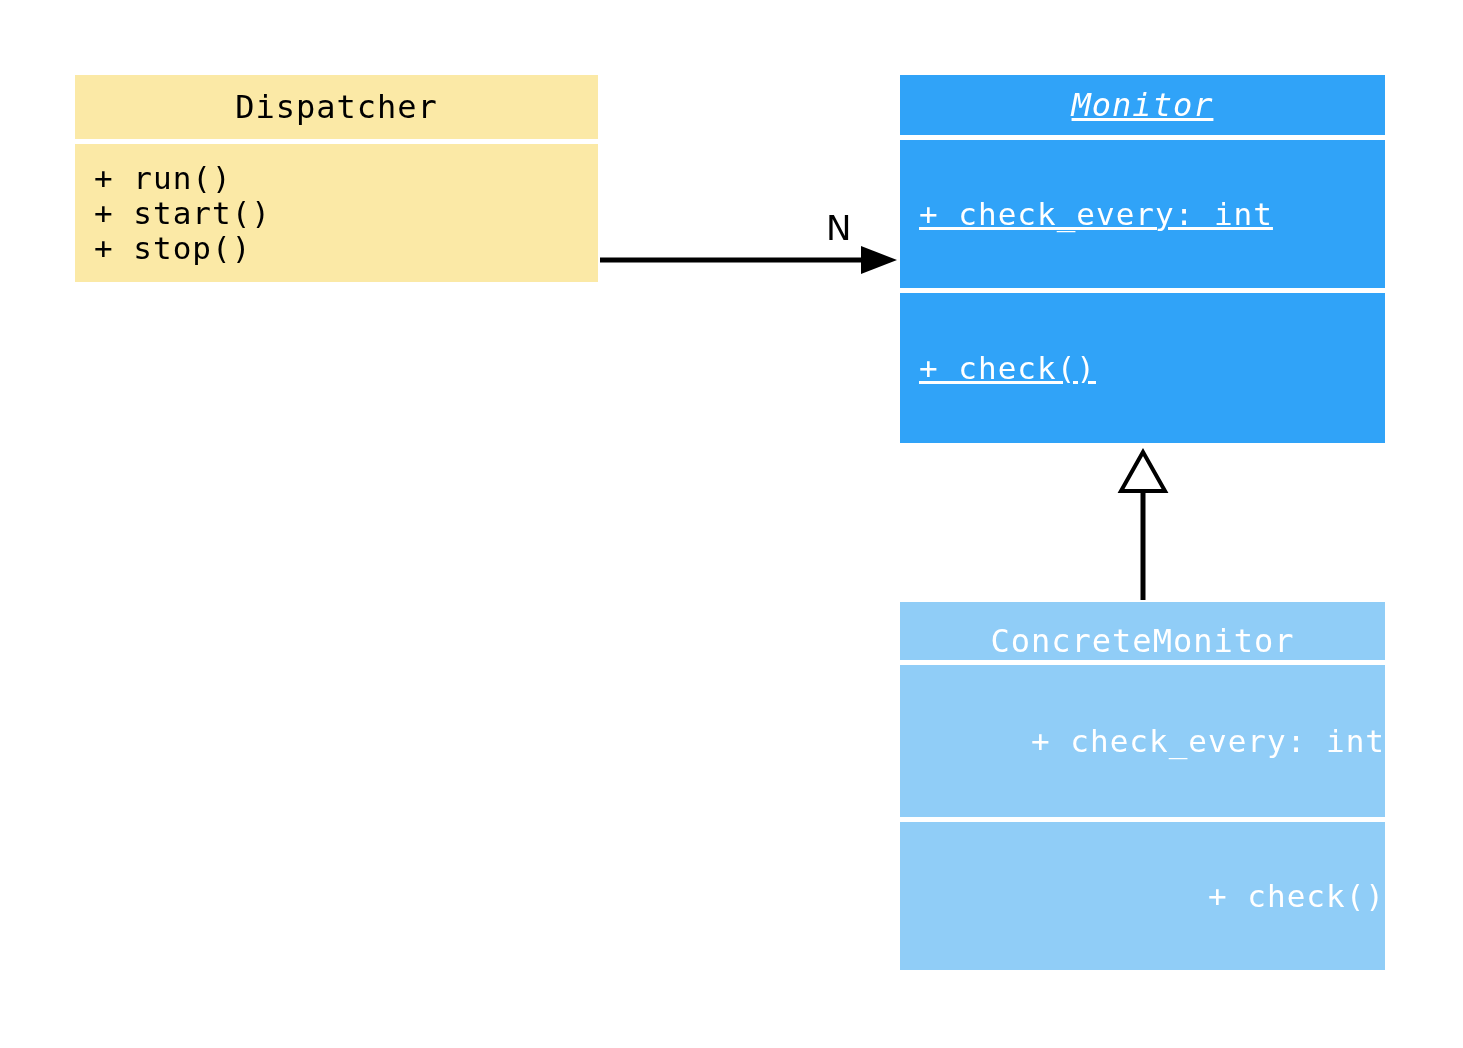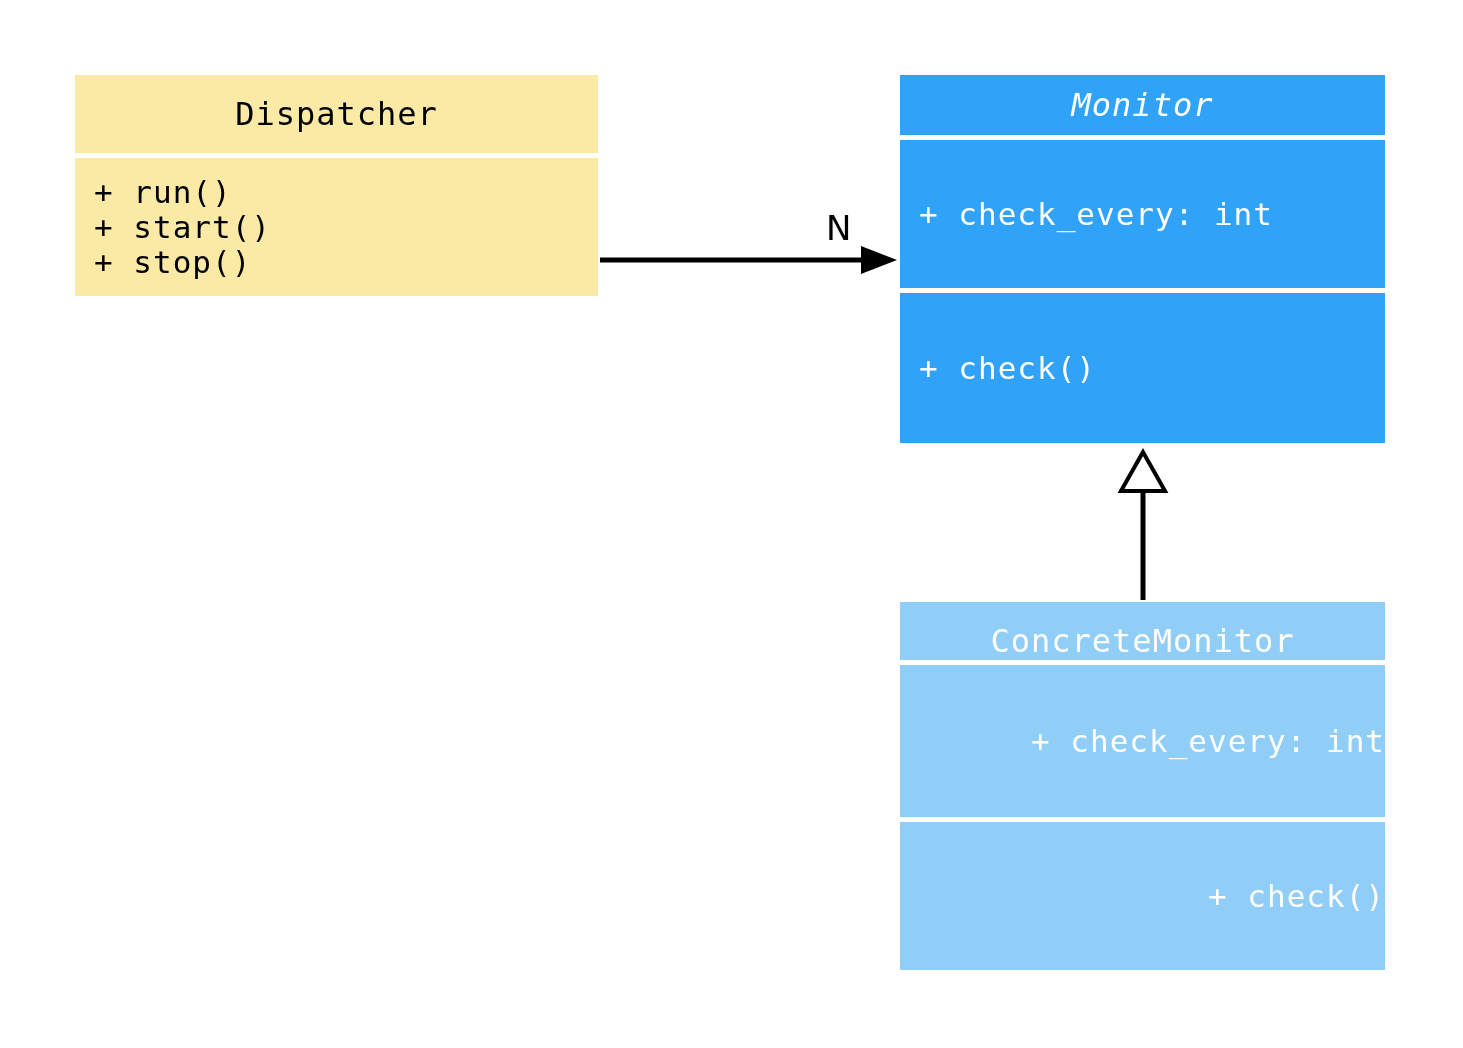--- a/index.html
+++ b/index.html
@@ -33,26 +33,26 @@
     justify-content: center;
     padding-left: 19px;
     font-size: 31px;
     line-height: 35px;
     letter-spacing: 1px;
     white-space: pre;
   }
   
   #class-dispatcher { left: 75px; top: 75px; width: 523px; height: 368px; color: #000000; }
   #class-dispatcher .compartment { background: #FBE9A6; }
-  #class-dispatcher .c-title   { height: 78px; }
+  #class-dispatcher .c-title   { height: 64px; }
   #class-dispatcher .c-attrs   { height: 117px; }
   #class-dispatcher .c-methods { height: 138px; }
   
   #class-monitor { left: 900px; top: 75px; width: 485px; height: 368px; color: #ffffff; }
-  #class-monitor .compartment { background: #30A3F8; }
+  #class-monitor .compartment { background: #30A3F8; text-decoration: underline; }
   #class-monitor .c-title   { height: 60px; font-style: italic; }
   #class-monitor .c-attrs   { height: 148px; }
   #class-monitor .c-methods { height: 150px; }
   
   #class-concretemonitor { left: 900px; top: 602px; width: 485px; height: 368px; color: #ffffff; }
   #class-concretemonitor .compartment { background: #90CDF7; align-items: flex-end; }
   #class-concretemonitor .c-title   { height: 58px; }
   #class-concretemonitor .c-attrs   { height: 152px; }
   #class-concretemonitor .c-methods { height: 148px; }
 

